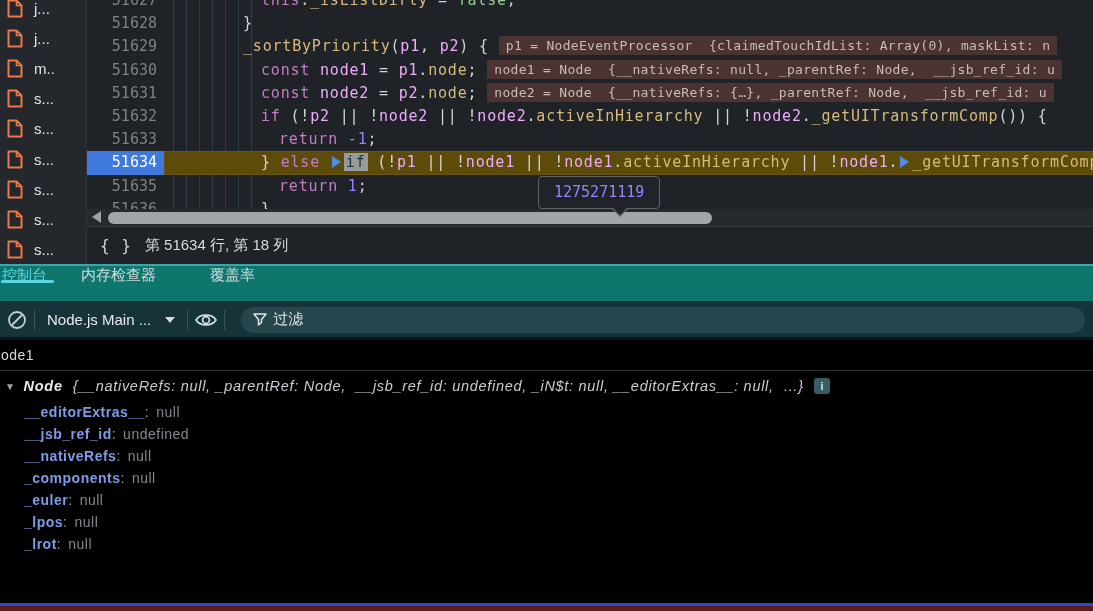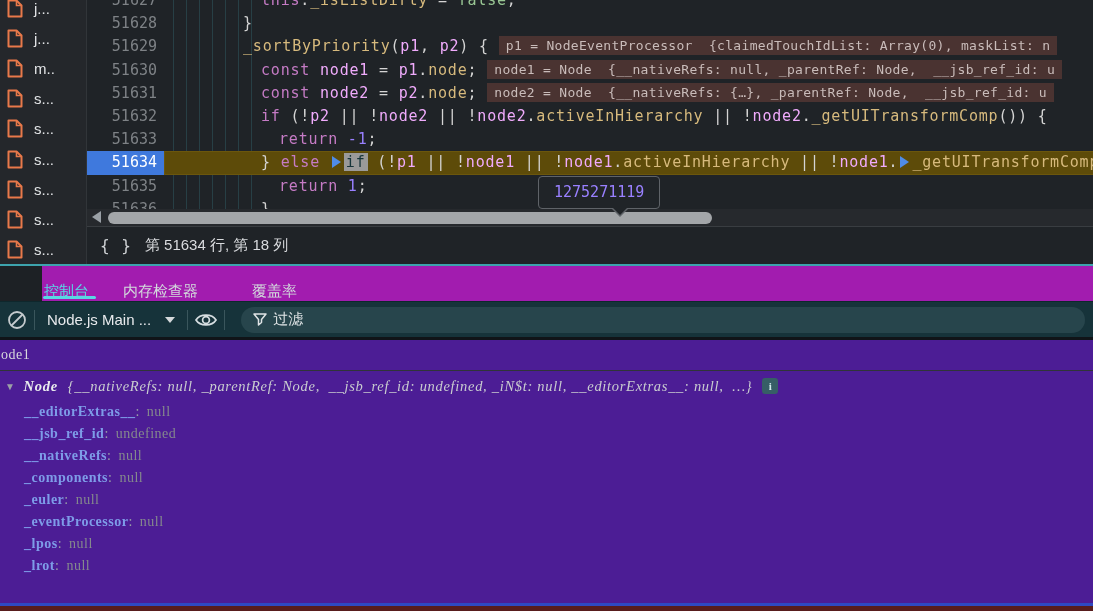--- a/index.html
+++ b/index.html
@@ -65,43 +65,43 @@
   #hscroll-thumb{position:absolute;left:21px;top:2.5px;width:604px;height:12px;
     background:#a3a6a9;border-radius:6px;cursor:pointer;}
   
   #statusbar{position:absolute;left:0;right:0;top:226px;height:38px;background:#1f2327;
     border-top:1px solid #393d41;display:flex;align-items:center;gap:13px;
     padding-left:13px;box-sizing:border-box;color:#d9dbde;font-size:15px;z-index:5;}
   #braces-icon{color:#cfd2d5;font-size:16px;font-family:"DejaVu Sans Mono",monospace;
     letter-spacing:1px;cursor:pointer;}
   
   #panel-border{position:absolute;left:0;right:0;top:264px;height:2px;background:#3da3ad;z-index:6;}
-  #tabs{position:absolute;left:0;right:0;top:266px;height:35px;background:#a21caf;
-    display:flex;align-items:flex-end;color:#d2dadc;font-size:15px;margin-left:42px;}
+  #tabs{position:absolute;left:0;right:0;top:266px;height:35px;background:#0f766e;
+    display:flex;align-items:flex-start;color:#d2dadc;font-size:15px;}
   .tab{display:flex;align-items:center;padding:0 10px;position:relative;cursor:pointer;}
   .tab.active{color:#59d7e4;}
   .tab.active::after{content:'';position:absolute;left:1px;right:3px;bottom:2px;height:3px;
     border-radius:3px;background:#59d7e4;}
   .tab:nth-child(2){margin-left:14px;}
   .tab:nth-child(3){margin-left:34px;}
   #toolbar{position:absolute;left:0;right:0;top:301px;height:36px;background:#16333a;
     border-top:1px solid #0e272c;box-sizing:border-box;display:flex;align-items:center;}
   .tb-sep{width:1px;height:20px;background:#3a565c;margin:0 6px;}
   .tb-icon{display:flex;align-items:center;justify-content:center;cursor:pointer;}
   #context-selector{display:flex;align-items:center;gap:14px;color:#e8eaed;font-size:15px;
     padding:0 6px;cursor:pointer;white-space:nowrap;}
   .caret-down{width:0;height:0;border-left:5px solid transparent;
     border-right:5px solid transparent;border-top:6px solid #d5d9db;}
   #filter-pill{flex:1;height:26px;margin:0 8px 0 10px;background:#27454c;border-radius:13px;
     display:flex;align-items:center;gap:6px;padding:0 12px;cursor:text;}
   #filter-label{color:#dfe3e5;font-size:15px;}
   
-  #console{position:absolute;left:0;right:0;top:337px;bottom:0;background:#4c1d95;
+  #console{position:absolute;left:0;right:0;top:337px;bottom:0;background:#000000;
     border-top:3px solid #101418;box-sizing:border-box;overflow:hidden;
-    font-family:Liberation Serif, serif;}
+    font-family:Liberation Sans, sans-serif;}
   #echo-row{height:30px;line-height:30px;color:#d7d9dc;font-size:14px;
     border-bottom:1px solid #303438;padding-left:1px;letter-spacing:.5px;}
   #preview-row{height:30px;display:flex;align-items:center;font-size:14.5px;
     letter-spacing:.7px;color:#c9ccd0;font-style:italic;white-space:pre;}
   #expander{color:#9aa0a6;font-size:10px;margin:0 8px 0 5px;font-style:normal;cursor:pointer;}
   #preview-class{font-weight:bold;color:#e8eaed;margin-right:10px;}
   #i-badge{font-style:normal;display:inline-block;width:16px;height:16px;line-height:16px;
     text-align:center;background:#365e66;color:#cfe9ec;border-radius:3px;font-size:11px;
     font-weight:bold;margin-left:10px;letter-spacing:0;cursor:pointer;}
   .prop-row{height:22px;line-height:22px;font-size:14px;padding-left:24px;
@@ -285,19 +285,18 @@
     <span id="preview-class">Node</span>
     <span id="preview-body">{__nativeRefs: null, _parentRef: Node,  __jsb_ref_id: undefined, _iN$t: null, __editorExtras__: null,  …}</span>
     <span id="i-badge">i</span>
   </div>
   <div id="props">
       <div class="prop-row"><span class="prop-name">__editorExtras__</span><span class="prop-colon">:</span><span class="prop-value">null</span></div>
       <div class="prop-row"><span class="prop-name">__jsb_ref_id</span><span class="prop-colon">:</span><span class="prop-value">undefined</span></div>
       <div class="prop-row"><span class="prop-name">__nativeRefs</span><span class="prop-colon">:</span><span class="prop-value">null</span></div>
       <div class="prop-row"><span class="prop-name">_components</span><span class="prop-colon">:</span><span class="prop-value">null</span></div>
       <div class="prop-row"><span class="prop-name">_euler</span><span class="prop-colon">:</span><span class="prop-value">null</span></div>
-      <div class="prop-row"><span class="prop-name">_eventProcessor</span><span class="prop-colon">:</span><span class="prop-value">null</span></div>
       <div class="prop-row"><span class="prop-name">_lpos</span><span class="prop-colon">:</span><span class="prop-value">null</span></div>
       <div class="prop-row"><span class="prop-name">_lrot</span><span class="prop-colon">:</span><span class="prop-value">null</span></div>
     </div>
 </div>
 <div id="strip-blue"></div>
 <div id="strip-red"></div>
 
 </body></html>

